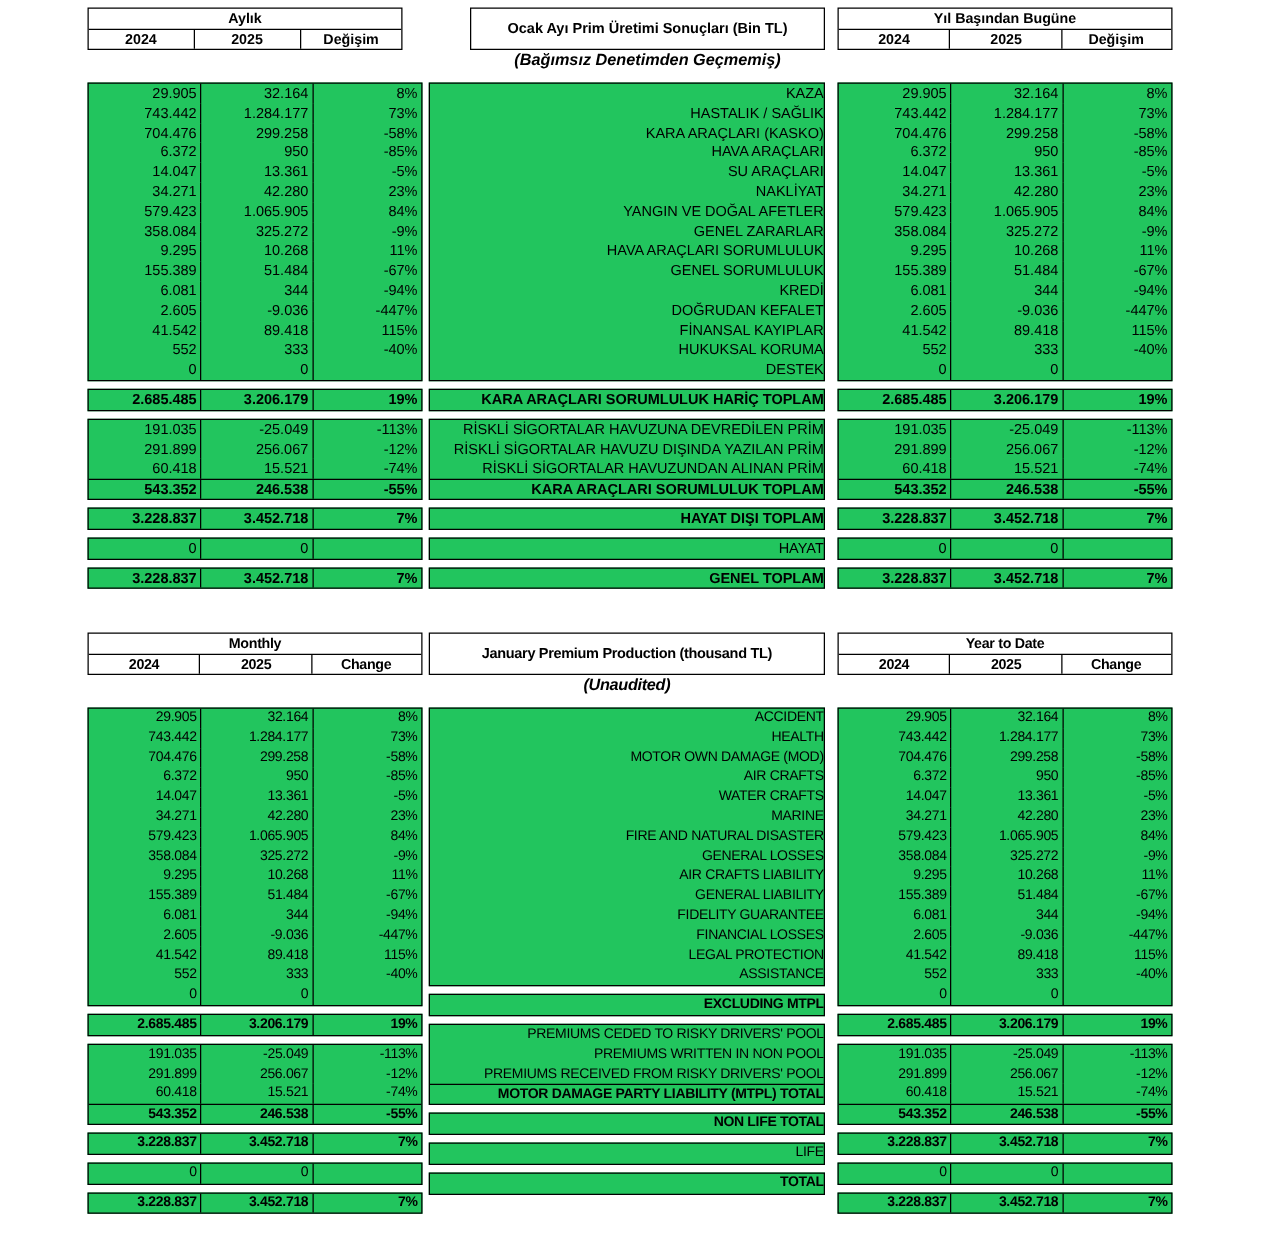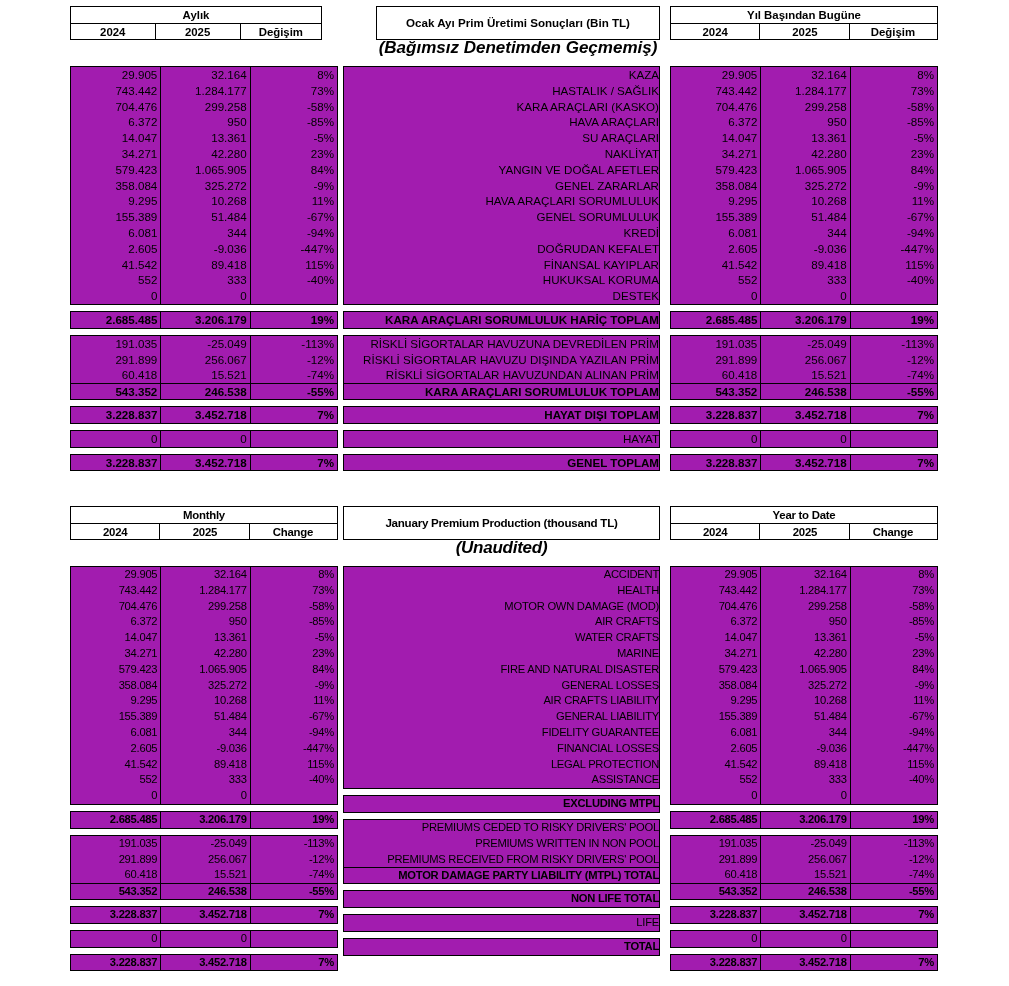--- a/index.html
+++ b/index.html
@@ -14,21 +14,21 @@
     -webkit-font-smoothing: antialiased;
   }
 
   .page { position: relative; width: 1009px; height: 986px; }
 
   
   .panel { position: absolute; }
 
   .blk {
     border: 1.6px solid #000;
-    background: #a21caf;
+    background: #22c55e;
   }
   .blk + .blk { margin-top: 6px; }
 
   .row {
     display: flex;
     height: 15.8px;
     line-height: 15.8px;
   }
   .row.thick-top { border-top: 1.6px solid #000; }
 
@@ -83,21 +83,21 @@
     display: flex;
     align-items: center;
     justify-content: center;
     font-size: 11.6px;
     font-weight: bold;
     text-align: center;
     background: #fff;
   }
   .center-note {
     text-align: center;
-    font-size: 17px;
+    font-size: 13px;
     font-style: italic;
     font-weight: bold;
     height: 16px;
     line-height: 16px;
   }
 
   
   .tbl-en .cell,
   .tbl-en .hdr-top,
   .tbl-en .hdr-sub .hc,

